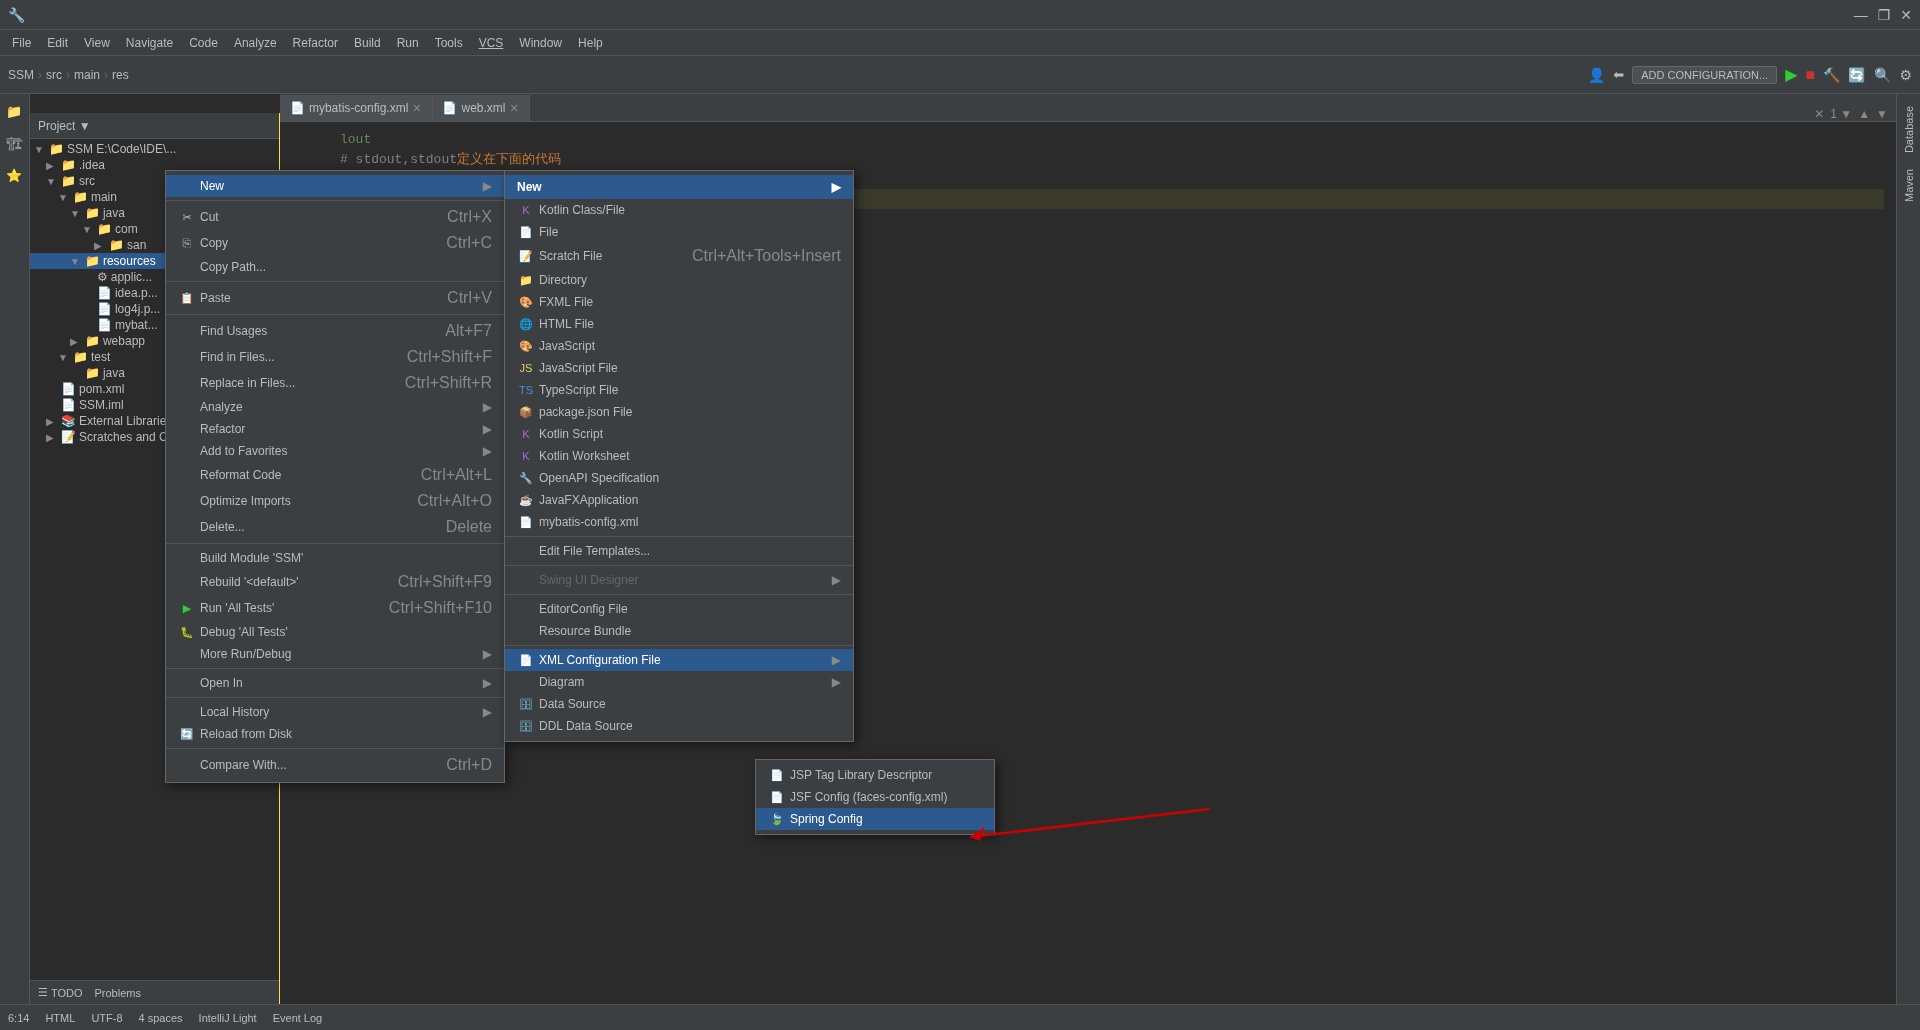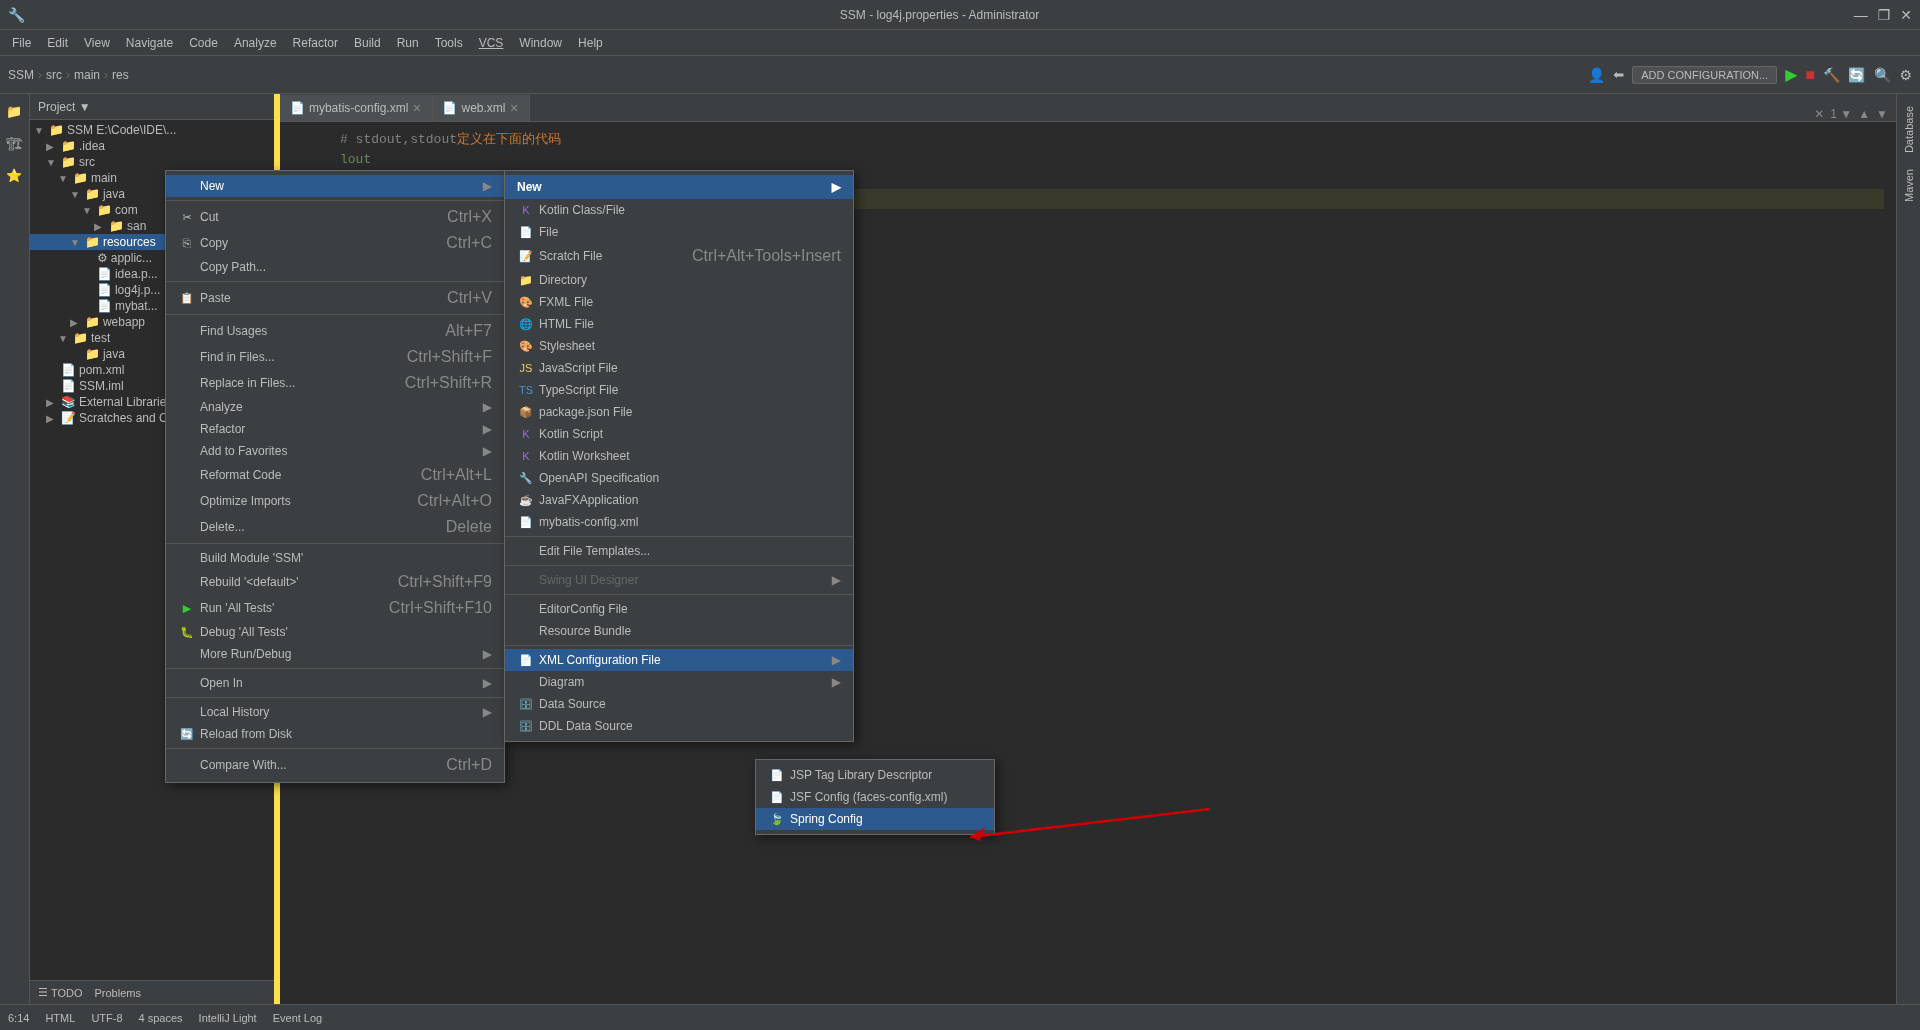--- a/index.html
+++ b/index.html
@@ -93,23 +93,24 @@
       width: 26px; height: 26px;
       display: flex; align-items: center; justify-content: center;
       color: #bbbbbb; cursor: pointer; font-size: 13px; border-radius: 3px;
     }
     .sidebar-icon.active { color: #4fc3f7; }
 
     
     #project-panel {
       width: 250px;
       background: #2b2b2b;
-      border-right: 6px solid #fde047;
+      border-right: 1px solid #fde047;
       overflow: hidden;
       position: relative;
+      margin-top: 19px;
     }
     #project-header {
       height: 26px;
       background: #3c3f41;
       display: flex;
       align-items: center;
       padding: 0 8px;
       font-size: 12px;
       color: #bbbbbb;
       border-bottom: 1px solid #555;
@@ -279,21 +280,20 @@
       justify-content: space-between;
     }
   </style>
 </head>
 <body>
 
 <div id="titlebar">
   <div id="titlebar-left">
     <span style="color:#4fc3f7;font-size:14px;">🔧</span>
   </div>
-  <div id="titlebar-center">SSM - log4j.properties - Administrator</div>
   <div id="titlebar-right">
     <span class="titlebar-btn">—</span>
     <span class="titlebar-btn">❐</span>
     <span class="titlebar-btn">✕</span>
   </div>
 </div>
 
 <div id="menubar">
   <span class="menu-item">File</span>
   <span class="menu-item">Edit</span>
@@ -467,27 +467,27 @@
       </div>
       <div style="margin-left:auto;margin-right:8px;display:flex;align-items:center;gap:6px;">
         <span style="color:#888;font-size:12px;">✕</span>
         <span style="color:#888;font-size:12px;">1 ▼</span>
         <span style="color:#888;font-size:12px;">▲</span>
         <span style="color:#888;font-size:12px;">▼</span>
       </div>
     </div>
     <div id="editor-content">
       <div class="code-line">
+        <span style="color:#808080;min-width:36px;text-align:right;margin-right:12px;"></span>
+        <span style="color:#6a8759;">lout</span>
+      </div>
+      <div class="code-line">
         <span style="color:#808080;min-width:36px;text-align:right;margin-right:12px;user-select:none;"></span>
         <span style="color:#808080;"># stdout,stdout</span>
           <span style="color:#cc7832;">定义在下面的代码</span>
-      </div>
-      <div class="code-line">
-        <span style="color:#808080;min-width:36px;text-align:right;margin-right:12px;"></span>
-        <span style="color:#6a8759;">lout</span>
       </div>
       <div class="code-line" style="height:20px;"></div>
       <div class="code-line code-highlight">
         <span style="color:#808080;min-width:36px;text-align:right;margin-right:12px;"></span>
         <span style="color:#e8bf6a;">apache.log4j.ConsoleAppender</span>
       </div>
       <div class="code-line">
         <span style="color:#808080;min-width:36px;text-align:right;margin-right:12px;"></span>
         <span style="color:#bbbbbb;">et=System.out</span>
       </div>
@@ -670,21 +670,21 @@
     <div class="ctx-item">
       <span class="ctx-item-icon" style="color:#e8a870;">🎨</span>
       <span class="ctx-item-label">FXML File</span>
     </div>
     <div class="ctx-item">
       <span class="ctx-item-icon" style="color:#e8674a;">🌐</span>
       <span class="ctx-item-label">HTML File</span>
     </div>
     <div class="ctx-item">
       <span class="ctx-item-icon" style="color:#4a90d9;">🎨</span>
-      <span class="ctx-item-label">Stylesheet</span>
+      <span class="ctx-item-label">JavaScript</span>
     </div>
     <div class="ctx-item">
       <span class="ctx-item-icon" style="color:#f0d060;">JS</span>
       <span class="ctx-item-label">JavaScript File</span>
     </div>
     <div class="ctx-item">
       <span class="ctx-item-icon" style="color:#4a90d9;">TS</span>
       <span class="ctx-item-label">TypeScript File</span>
     </div>
     <div class="ctx-item">

